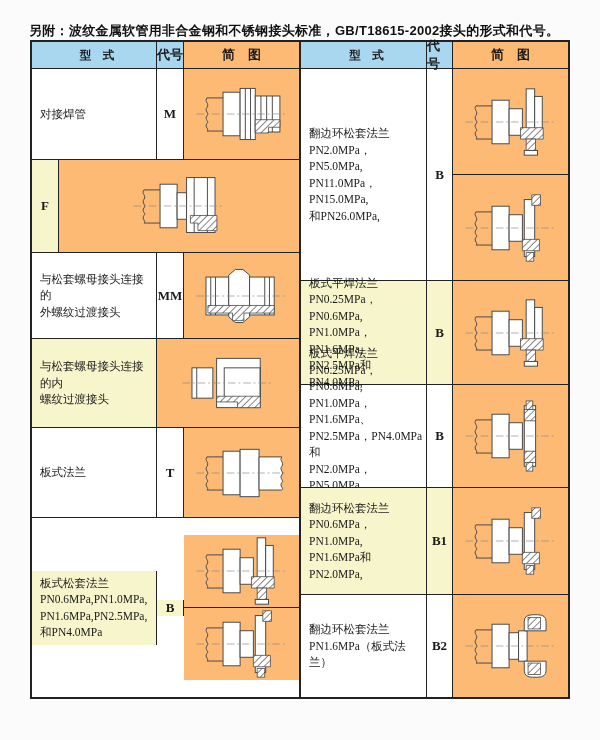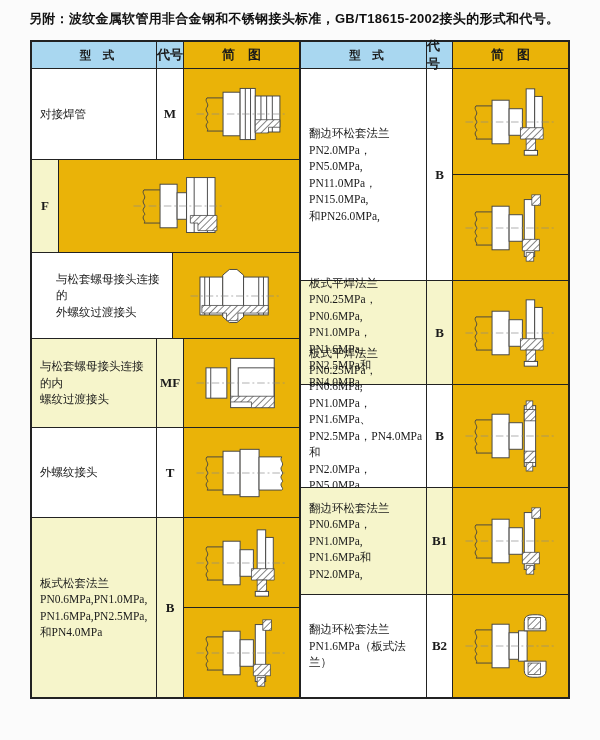--- a/index.html
+++ b/index.html
@@ -1,36 +1,36 @@
 <!DOCTYPE html>
 <html style="--hdr-bg: #a9d7f0; --hl-bg: #f6f5cb; --bd: #222222;"><head>
 <meta charset="utf-8">
 <style>
   html,body{margin:0;padding:0;}
   body{width:600px;height:740px;position:relative;background:#fbfbfb;
        font-family:"Liberation Sans",sans-serif;color:#1a1a1a;overflow:hidden;}
-  .title{position:absolute;left:29px;top:10px;width:550px;font-size:13px;
+  .title{position:absolute;left:29px;top:22px;width:550px;font-size:13px;
          font-weight:700;letter-spacing:.3px;color:#111;}
   .tbl{position:absolute;top:40px;border:2px solid var(--bd,#222);background:#fff;}
   #left-table{left:30px;width:267px;}
   #right-table{left:299px;width:267px;}
   .row{display:flex;border-bottom:1px solid var(--bd,#222);box-sizing:border-box;}
   .row:last-child{border-bottom:none;}
   .hdr{background:var(--hdr-bg,#a9d7f0);height:27px;font-weight:700;font-size:13px;}
   .hdr .cell{display:flex;align-items:center;justify-content:center;}
   .cell{box-sizing:border-box;}
   .c-type{border-right:1px solid var(--bd,#222);display:flex;align-items:center;
           font-family:"Liberation Serif",serif;font-size:11.5px;line-height:16.5px;
           padding:4px 2px 4px 8px;white-space:pre-line;}
   .c-code{border-right:1px solid var(--bd,#222);display:flex;align-items:center;
           justify-content:center;font-family:"Liberation Serif",serif;
           font-size:13px;font-weight:600;}
   #left-table .c-type{width:125px;}  #left-table .c-code{width:27px;}
   #right-table .c-type{width:126px;} #right-table .c-code{width:26px;}
-  .c-diag{flex:1;display:flex;flex-direction:column;background:#eab308;}
+  .c-diag{flex:1;display:flex;flex-direction:column;background:#fdba74;}
   .half{flex:1;display:flex;align-items:center;justify-content:center;overflow:hidden;}
   .half + .half{border-top:1px solid var(--bd,#222);}
   .hl{background:var(--hl-bg,#f6f5cb);}
   .dsvg{width:96px;height:72px;}
   .s{fill:#fff;stroke:#444;stroke-width:1;}
   .sn{fill:none;stroke:#444;stroke-width:1;}
   .h{fill:url(#hx);stroke:#444;stroke-width:.8;}
   .cl{stroke:#888;stroke-width:.7;stroke-dasharray:8 3 2 3;fill:none;}
 </style>
 </head>
@@ -161,58 +161,58 @@
     <div class="cell c-code hl">F</div>
     <div class="cell c-diag">
         <div class="half">
       <svg class="dsvg" viewBox="0 0 100 76">
             <use href="#d-f"></use>
           </svg>
     </div>
       </div>
   </div>
 
-  <div class="row" style="height:86px;padding-left:16px;">
+  <div class="row" style="height:86px;">
     <div class="cell c-type">与松套螺母接头连接的
 外螺纹过渡接头</div>
+    <div class="cell c-code">MM</div>
     <div class="cell c-diag">
         <div class="half">
       <svg class="dsvg" viewBox="0 0 100 76">
             <use href="#d-mm"></use>
           </svg>
     </div>
       </div>
   </div>
 
   <div class="row" style="height:89px;">
     <div class="cell c-type hl">与松套螺母接头连接的内
 螺纹过渡接头</div>
-    <div class="cell c-code hl">MF</div>
     <div class="cell c-diag">
         <div class="half">
       <svg class="dsvg" viewBox="0 0 100 76">
             <use href="#d-mf"></use>
           </svg>
     </div>
       </div>
   </div>
 
   <div class="row" style="height:90px;">
-    <div class="cell c-type">外螺纹接头</div>
+    <div class="cell c-type">板式法兰</div>
     <div class="cell c-code">T</div>
     <div class="cell c-diag">
         <div class="half">
       <svg class="dsvg" viewBox="0 0 100 76">
             <use href="#d-t"></use>
           </svg>
     </div>
       </div>
   </div>
 
-  <div class="row" style="height:179px;">
+  <div class="row" style="height:179px;align-items:center;">
     <div class="cell c-type hl">板式松套法兰
 PN0.6MPa,PN1.0MPa,
 PN1.6MPa,PN2.5MPa,
 和PN4.0MPa</div>
     <div class="cell c-code hl">B</div>
     <div class="cell c-diag">
       <div class="half">
         <svg class="dsvg" viewBox="0 0 100 76">
             <use href="#d-flange-up"></use>
           </svg>

